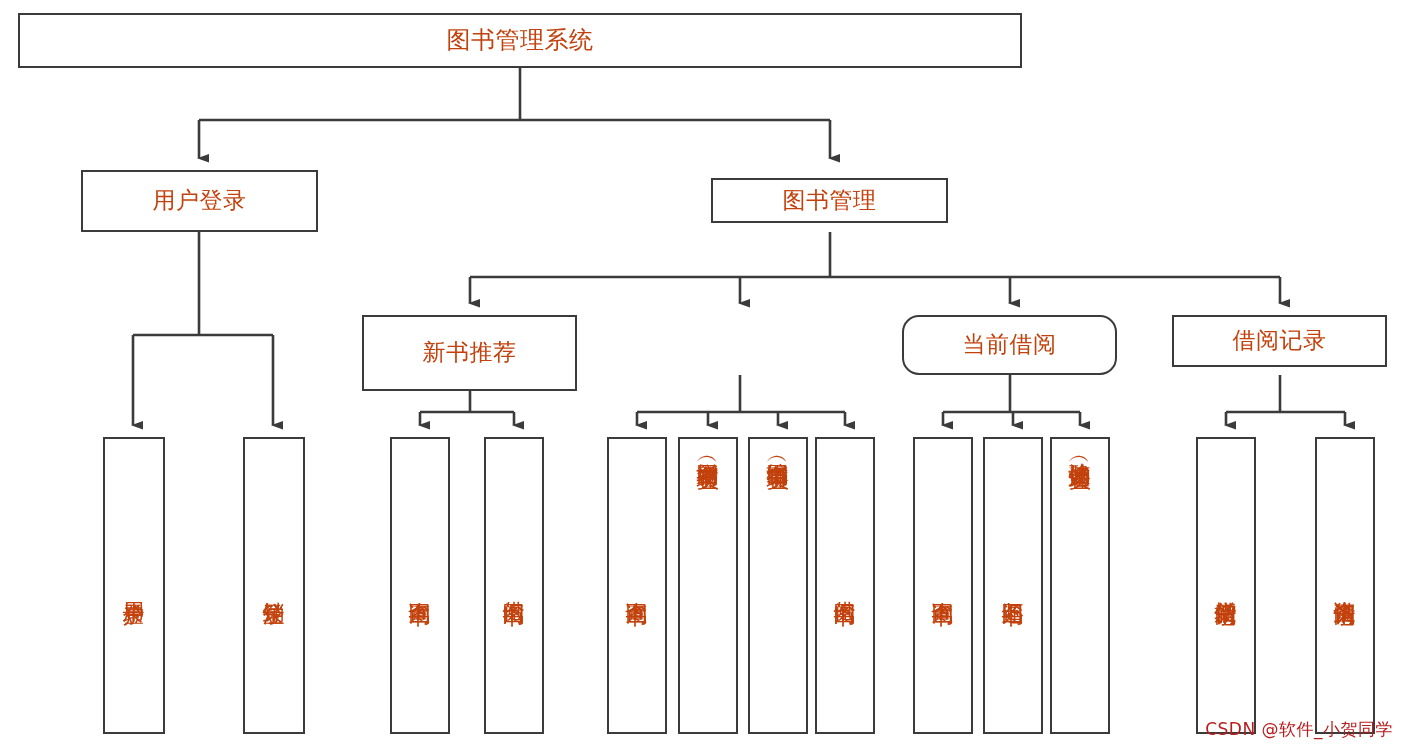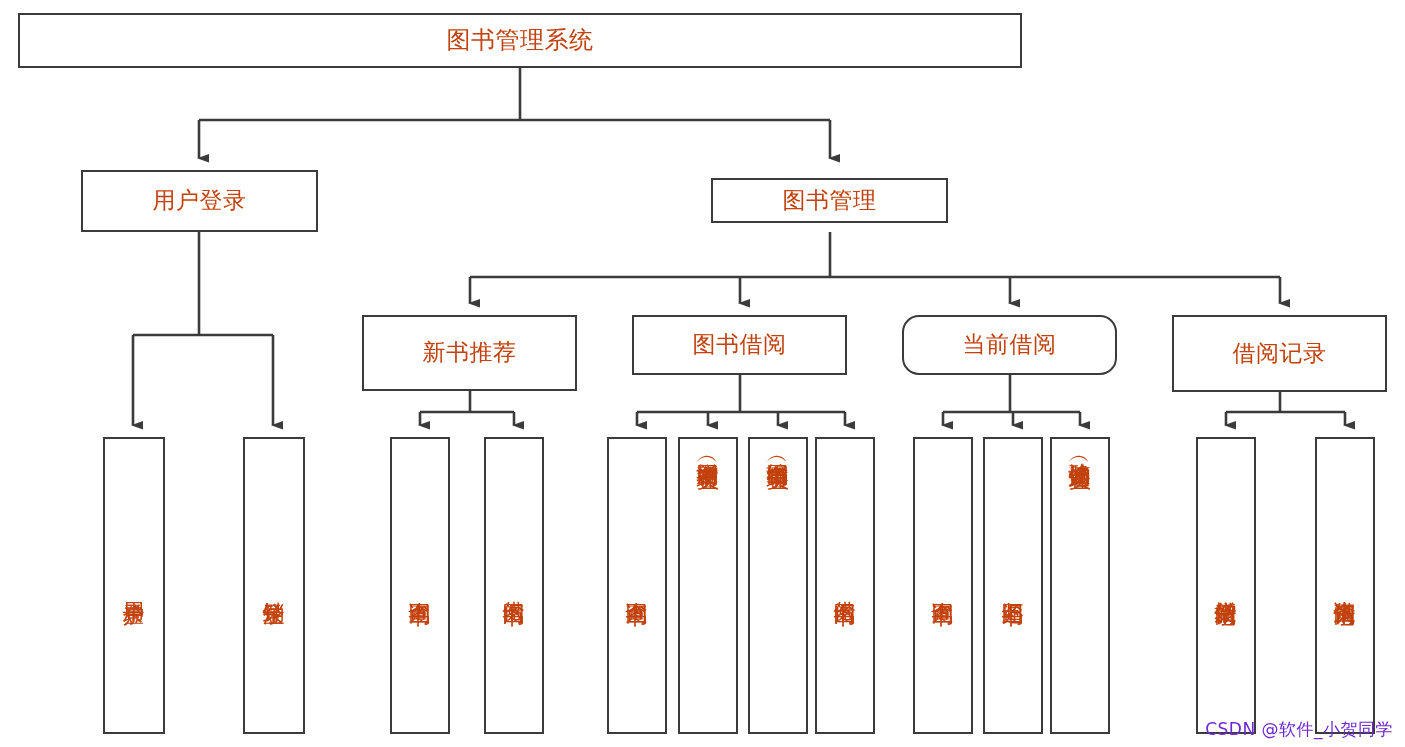--- a/index.html
+++ b/index.html
@@ -68,21 +68,21 @@
   }
   .node.vert.centered {
     align-items: center;
     padding-top: 0;
   }
   .watermark {
     position: absolute;
     right: 12px;
     bottom: 6px;
     font-size: 17px;
-    color: #6d28d9;
+    color: #b91c1c;
     white-space: nowrap;
     z-index: 5;
     letter-spacing: 0.5px;
   }
 </style>
 </head>
 <body>
 
 <div id="canvas">
 
@@ -146,29 +146,26 @@
   </div>
 
   <div class="node horiz" style="left:711px; top:178px; width:237px; height:45px;">
     <span class="node-label">图书管理</span>
   </div>
 
   <div class="node horiz" style="left:362px; top:315px; width:215px; height:76px;">
     <span class="node-label">新书推荐</span>
   </div>
 
-  <div class="node horiz" style="left:632px; top:315px; width:215px; height:60px;">
-    <span class="node-label">图书借阅</span>
-  </div>
 
   <div class="node horiz" style="left:902px; top:315px; width:215px; height:60px;border-radius:17px;">
     <span class="node-label">当前借阅</span>
   </div>
 
-  <div class="node horiz" style="left:1172px; top:315px; width:215px; height:77px;">
+  <div class="node horiz" style="left:1172px; top:315px; width:215px; height:52px;">
     <span class="node-label">借阅记录</span>
   </div>
 
   <div class="node vert centered" style="left:103px; top:437px; width:62px; height:297px;">
     <span class="node-label">用户登录</span>
   </div>
 
   <div class="node vert centered" style="left:243px; top:437px; width:62px; height:297px;">
     <span class="node-label">注销登录</span>
   </div>

